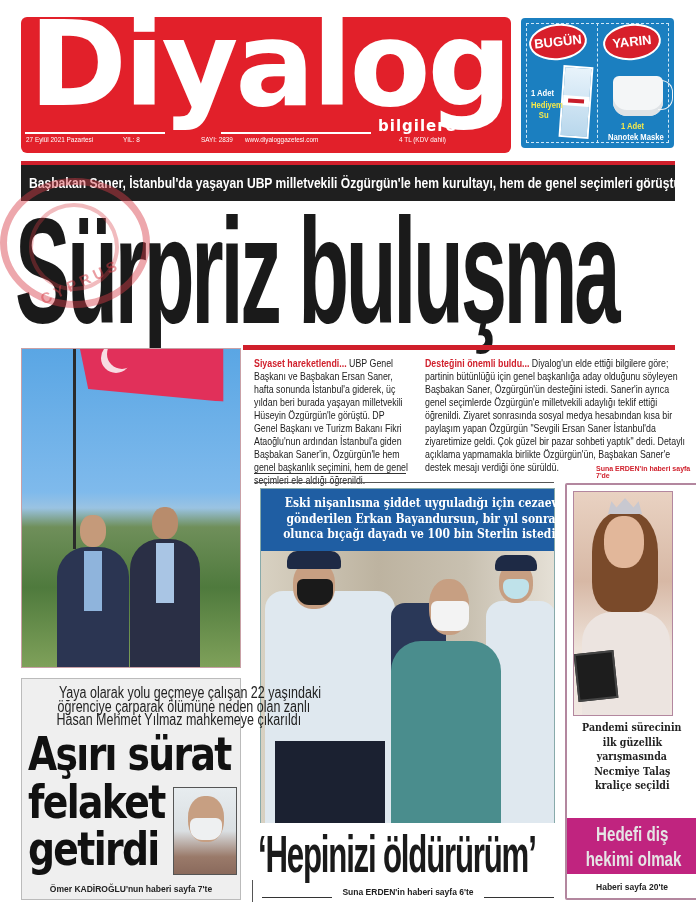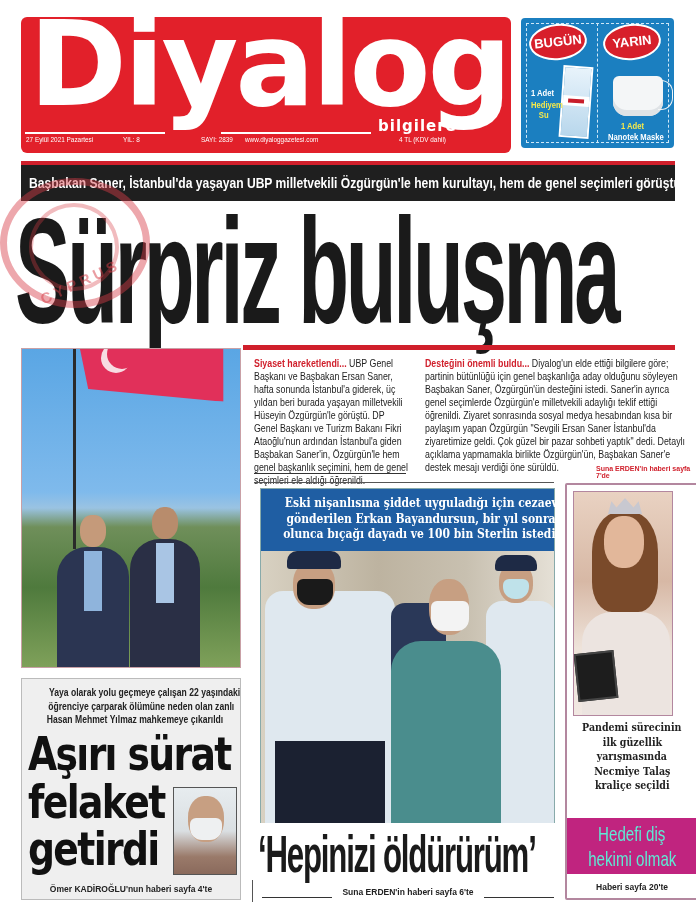--- a/index.html
+++ b/index.html
@@ -70,32 +70,32 @@
     .facemask { position: absolute; border-radius: 6px 6px 12px 12px; }
 
     .center-headline { position: absolute; left: 258px; top: 828px; font-weight: bold; font-size: 52px; letter-spacing: -2px; color: #1a1a1a; white-space: nowrap; transform: scaleX(0.6); transform-origin: left top; line-height: 1; }
     .center-byline { position: absolute; left: 262px; top: 887px; width: 292px; height: 14px; font-size: 8.5px; font-weight: bold; color: #222; text-align: center; }
     .center-byline::before, .center-byline::after { content:""; position:absolute; top:10px; width:70px; height:1px; background:#333; }
     .center-byline::before { left: 0; } .center-byline::after { right: 0; }
     .v-rule { position: absolute; left: 252px; top: 880px; width: 1px; height: 22px; background: #555; }
 
     
     .left-story { position: absolute; left: 21px; top: 678px; width: 220px; height: 222px; background: #efefef; border: 1px solid #bbb; }
-    .left-story .deck { position: absolute; left: 0; top: 7px; width: 100%; text-align: right; font-weight: bold; font-size: 11px; line-height: 13.5px; color: #222; }
+    .left-story .deck { position: absolute; left: 0; top: 7px; width: 100%; text-align: center; font-weight: normal; font-size: 16px; line-height: 13.5px; color: #222; }
     .left-story .deck span { display: inline-block; transform: scaleX(0.78); white-space: nowrap; }
     .left-story .big { position: absolute; left: 6px; font-family: "DejaVu Sans", sans-serif; font-weight: bold; font-size: 46px; letter-spacing: -2px; color: #111; white-space: nowrap; line-height: 1; transform: scaleX(0.82); transform-origin: left top; }
     .left-photo { position: absolute; left: 151px; top: 108px; width: 64px; height: 88px; border: 1px solid #555; background: linear-gradient(180deg, #e7ecef 0%, #dadfe2 50%, #9a7a6a 80%, #8a6a5c 100%); overflow: hidden; }
     .left-story .credit { position: absolute; left: 0; bottom: 5px; width: 100%; text-align: center; font-size: 8.5px; font-weight: bold; color: #222; }
 
     
     .right-story { position: absolute; left: 565px; top: 483px; width: 134px; height: 417px; border: 2px solid #b3879f; border-radius: 2px; background: #fff; overflow: hidden; padding-left: 13px; }
     .right-photo { position: absolute; left: 6px; top: 6px; width: 100px; height: 225px; border: 1px solid #b3879f; background: linear-gradient(180deg, #e9d2c2 0%, #d7b8a5 40%, #eee3da 70%, #f1e8e2 100%); overflow: hidden; }
     .right-story .deck { position: absolute; left: 0; top: 236px; width: 100%; text-align: center; font-family: "DejaVu Serif", serif; font-weight: bold; font-size: 11px; line-height: 14.5px; color: #222; }
     .right-story .deck span { display:inline-block; transform: scaleX(0.86); white-space: nowrap; }
-    .pink-box { position: absolute; left: 0; top: 333px; width: 100%; height: 56px; background: #c0247f; color: #5eead4; text-align: center; font-weight: normal; font-size: 21px; line-height: 25px; padding-top: 3px; }
+    .pink-box { position: absolute; left: 0; top: 333px; width: 100%; height: 56px; background: #c0247f; color: #e5e5e5; text-align: center; font-weight: bold; font-size: 21px; line-height: 25px; padding-top: 3px; }
     .pink-box span { display:inline-block; transform: scaleX(0.72); white-space: nowrap; }
     .right-story .credit { position: absolute; left: 0; bottom: 6px; width: 100%; text-align: center; font-size: 8.5px; font-weight: bold; color: #222; }
   </style>
 </head>
 <body>
 
 <div class="masthead">
   <div class="logo">Diyalog</div>
   <div class="line1"></div>
   <div class="line2"></div>
@@ -191,21 +191,21 @@
     <span>öğrenciye çarparak ölümüne neden olan zanlı</span><br>
     <span>Hasan Mehmet Yılmaz mahkemeye çıkarıldı</span>
   </div>
   <div class="big" style="top:52px;">Aşırı sürat</div>
   <div class="big" style="top:100px;">felaket</div>
   <div class="big" style="top:147px;">getirdi</div>
   <div class="left-photo">
     <div class="face" style="left:14px;top:8px;width:36px;height:46px;"></div>
     <div class="facemask" style="left:16px;top:30px;width:32px;height:22px;background:#eef0f1;"></div>
   </div>
-  <div class="credit">Ömer KADİROĞLU'nun haberi sayfa 4'te</div>
+  <div class="credit">Ömer KADİROĞLU'nun haberi sayfa 7'te</div>
 </div>
 
 <div class="right-story">
   <div class="right-photo">
     <div style="position:absolute;left:18px;top:20px;width:66px;height:100px;background:#7a4a2a;border-radius:40% 40% 30% 30%;"></div>
     <div class="face" style="left:30px;top:24px;width:40px;height:52px;background:#e2b79a;"></div>
     <div style="position:absolute;left:34px;top:6px;width:34px;height:16px;background:#c8c8d0;clip-path:polygon(0 100%,10% 20%,25% 60%,50% 0,75% 60%,90% 20%,100% 100%);"></div>
     <div style="position:absolute;left:8px;top:120px;width:88px;height:105px;background:#ece4e0;border-radius:30px 30px 0 0;"></div>
     <div style="position:absolute;left:2px;top:160px;width:40px;height:48px;background:#1d1d1d;transform:rotate(-6deg);border:2px solid #444;"></div>
   </div>

